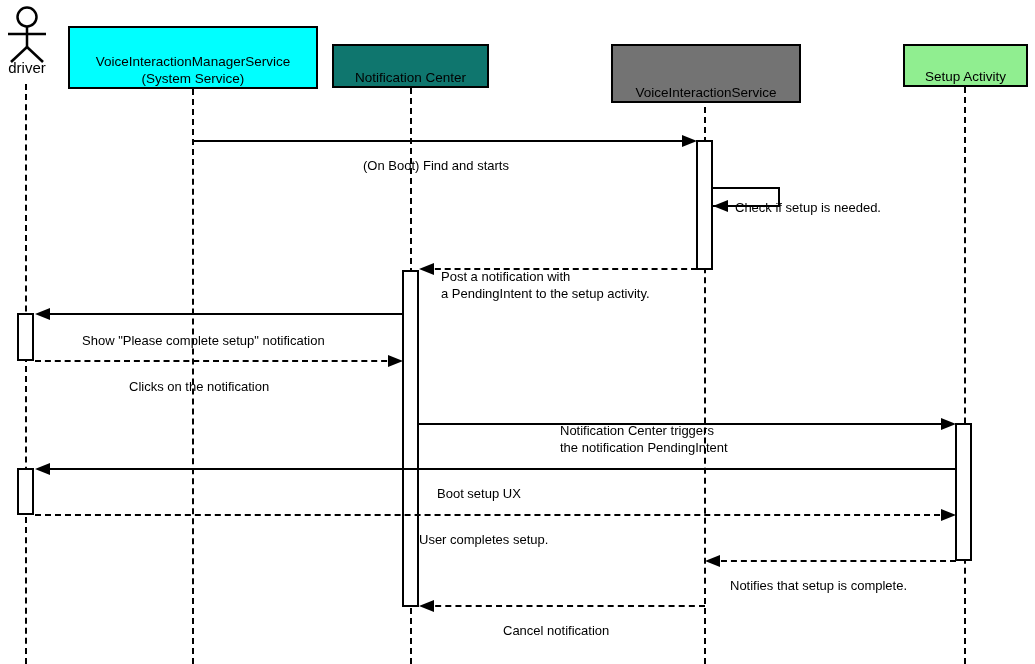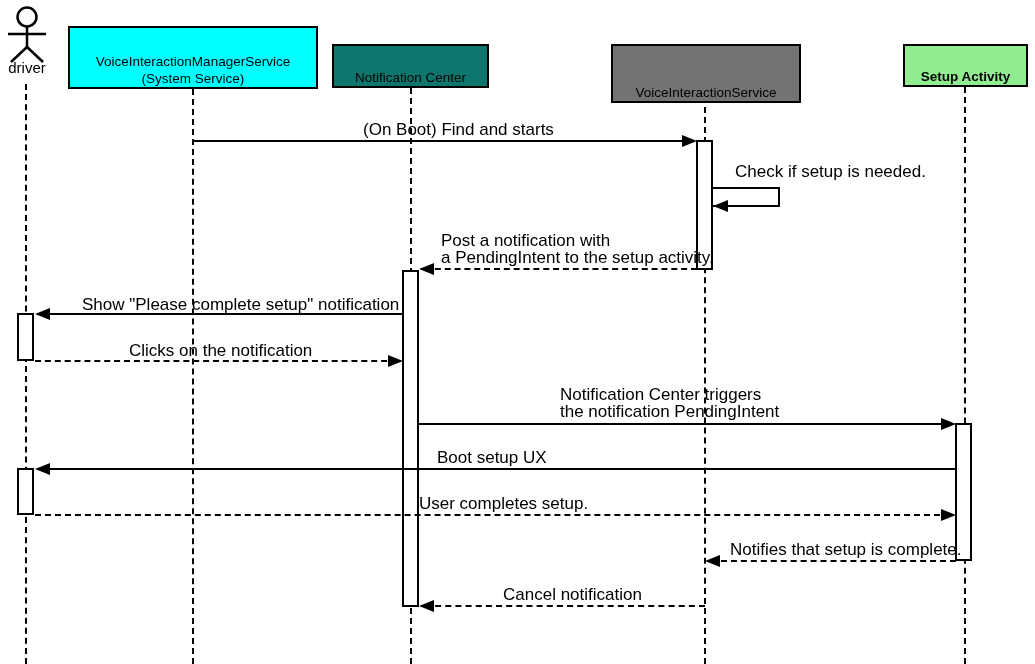--- a/index.html
+++ b/index.html
@@ -17,21 +17,21 @@
     position:absolute;box-sizing:border-box;width:17px;background:#fff;
     border:2px solid #000;z-index:2;
   }
   .mline{position:absolute;height:0;border-top:2px solid #000;z-index:3;}
   .mline.dashed{border-top-style:dashed;}
   .vline{position:absolute;width:0;border-left:2px solid #000;z-index:3;}
   .arrow-r,.arrow-l{position:absolute;width:0;height:0;z-index:4;
     border-top:6px solid transparent;border-bottom:6px solid transparent;}
   .arrow-r{border-left:15px solid #000;}
   .arrow-l{border-right:15px solid #000;}
-  .mlabel{position:absolute;font-size:17px;line-height:17px;white-space:pre-line;z-index:5;}
+  .mlabel{position:absolute;font-size:13px;line-height:17px;white-space:pre-line;z-index:5;margin-top:36px;}
   .actor{position:absolute;left:0;top:0;z-index:2;}
   .actor-label{position:absolute;left:-2px;top:59px;width:58px;text-align:center;font-size:15px;}
 </style>
 </head>
 <body>
 
 <div class="diagram">
 
   <div class="lifeline" style="left:25px;top:84px;height:580px"></div>
   <div class="lifeline" style="left:192px;top:89px;height:575px"></div>
@@ -53,21 +53,21 @@
   <div class="pbox" style="left: 68px; top: 26px; width: 250px; height: 63px; background-color: rgb(0, 255, 255);">
     <span>VoiceInteractionManagerService
 (System Service)</span>
   </div>
   <div class="pbox" style="left: 332px; top: 44px; width: 157px; height: 44px; background-color: #0f766e;">
     <span>Notification Center</span>
   </div>
   <div class="pbox" style="left: 611px; top: 44px; width: 190px; height: 59px; background-color: #737373;">
     <span>VoiceInteractionService</span>
   </div>
-  <div class="pbox" style="left: 903px; top: 44px; width: 125px; height: 43px; background-color: rgb(144, 238, 144); font-weight: bold;">
+  <div class="pbox" style="left: 903px; top: 44px; width: 125px; height: 43px; background-color: rgb(144, 238, 144);">
     <span>Setup Activity</span>
   </div>
 
   <div class="activation" style="left:696px;top:140px;height:130px"></div>
   <div class="activation" style="left:402px;top:270px;height:337px"></div>
   <div class="activation" style="left:17px;top:313px;height:48px"></div>
   <div class="activation" style="left:17px;top:468px;height:47px"></div>
   <div class="activation" style="left:955px;top:423px;height:138px"></div>
 
   <div>

